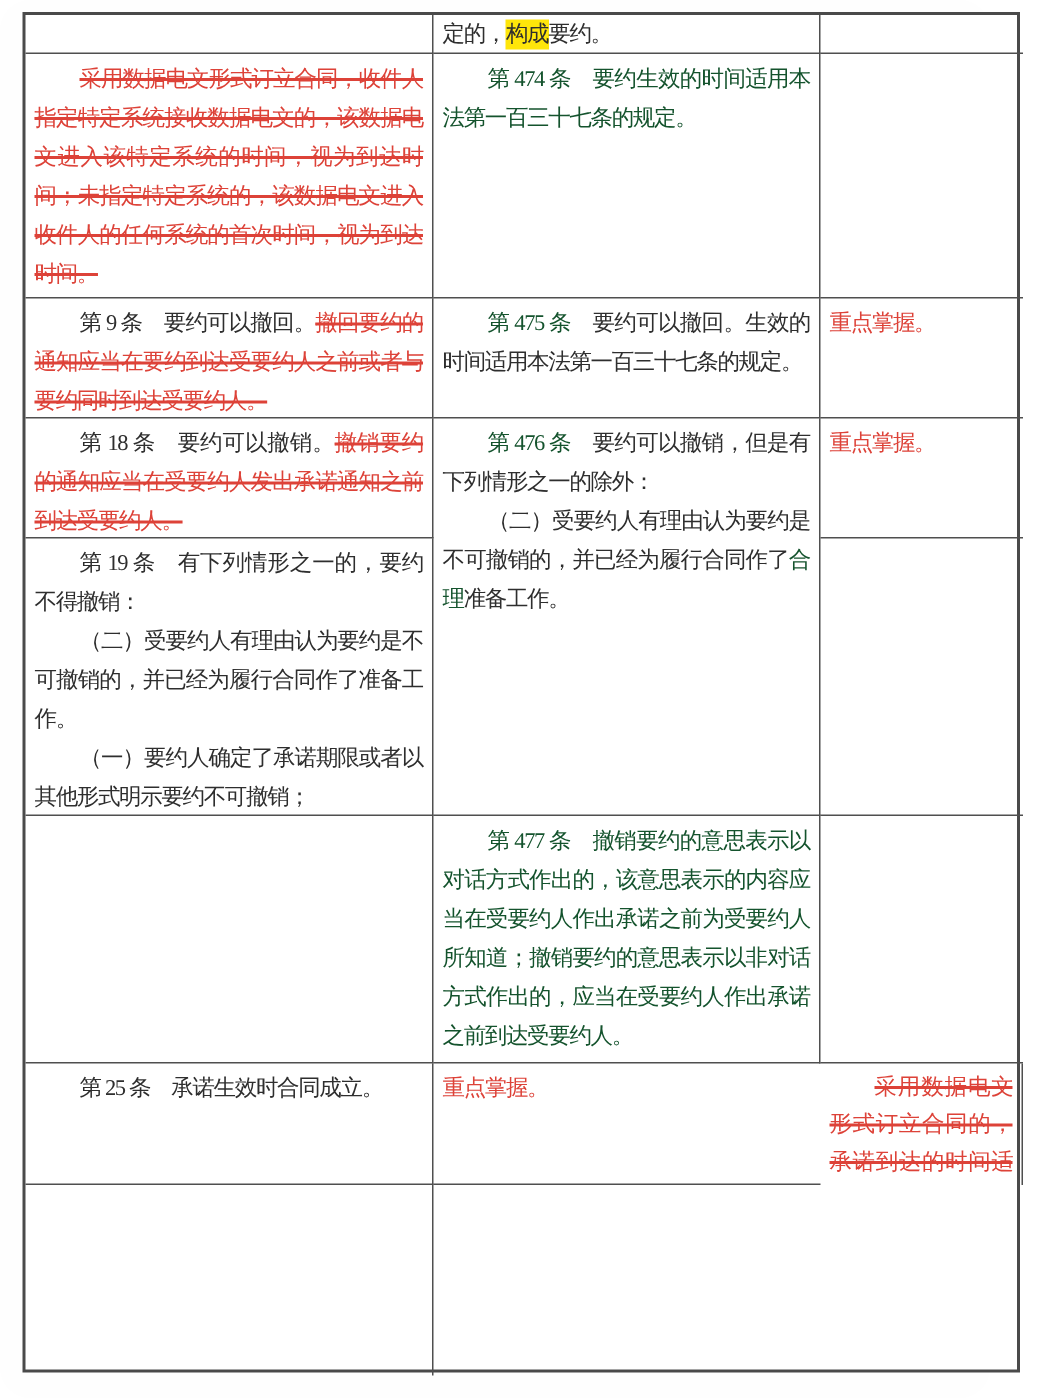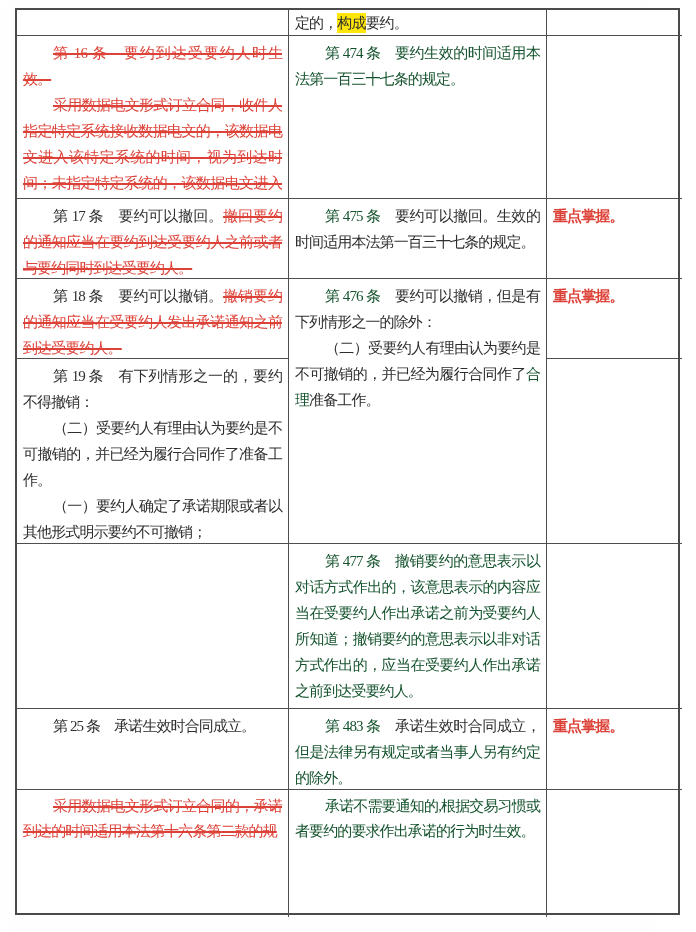--- a/index.html
+++ b/index.html
@@ -61,46 +61,44 @@
     color: #2e2e2e;
     background: #ffe60a;
     padding: 2px 0;
   }
   .note-text {
     margin: 0;
     font-size: 15px;
     line-height: 26px;
     letter-spacing: -0.9px;
     color: #dd4238;
-    font-weight: bold;
   }
 </style>
 </head>
 <body>
 
 <div class="page">
   <div class="cmp-table">
 
     <div class="cell first-row"></div>
     <div class="cell first-row">
         <p class="para noindent"><span class="run-k">定的，</span><span class="run-khl">构成</span><span class="run-k">要约。</span></p>
       </div>
     <div class="cell first-row last-col"></div>
 
     <div class="cell">
-        <p class="para"><span class="run-rs">第 16 条　要约到达受要约人时生效。</span></p>
         <p class="para"><span class="run-rs">采用数据电文形式订立合同，收件人指定特定系统接收数据电文的，该数据电文进入该特定系统的时间，视为到达时间；未指定特定系统的，该数据电文进入收件人的任何系统的首次时间，视为到达时间。</span></p>
       </div>
     <div class="cell">
         <p class="para"><span class="run-r">第 474 条　要约生效的时间适用本法第一百三十七条的规定。</span></p>
       </div>
     <div class="cell last-col"></div>
 
     <div class="cell">
-        <p class="para"><span class="run-k">第 17 条　要约可以撤回。</span><span class="run-rs">撤回要约的通知应当在要约到达受要约人之前或者与要约同时到达受要约人。</span></p>
+        <p class="para"><span class="run-k">第 9 条　要约可以撤回。</span><span class="run-rs">撤回要约的通知应当在要约到达受要约人之前或者与要约同时到达受要约人。</span></p>
       </div>
     <div class="cell">
         <p class="para"><span class="run-r">第 475 条</span><span class="run-k">　要约可以撤回。生效的时间适用本法第一百三十七条的规定。</span></p>
       </div>
     <div class="cell last-col">
       <p class="note-text">重点掌握。</p>
     </div>
 
     <div class="cell">
         <p class="para"><span class="run-k">第 18 条　要约可以撤销。</span><span class="run-rs">撤销要约的通知应当在受要约人发出承诺通知之前到达受要约人。</span></p>
@@ -122,29 +120,25 @@
 
     <div class="cell"></div>
     <div class="cell">
         <p class="para"><span class="run-r">第 477 条　撤销要约的意思表示以对话方式作出的，该意思表示的内容应当在受要约人作出承诺之前为受要约人所知道；撤销要约的意思表示以非对话方式作出的，应当在受要约人作出承诺之前到达受要约人。</span></p>
       </div>
     <div class="cell last-col"></div>
 
     <div class="cell">
         <p class="para"><span class="run-k">第 25 条　承诺生效时合同成立。</span></p>
       </div>
-    <div class="cell">
-        <p class="para"><span class="run-r">第 483 条</span><span class="run-k">　承诺生效时合同成立，</span><span class="run-r">但是法律另有规定或者当事人另有约定的除外。</span></p>
-      </div>
     <div class="cell last-col">
       <p class="note-text">重点掌握。</p>
     </div>
 
     <div class="cell last-row tight">
         <p class="para"><span class="run-rs">采用数据电文形式订立合同的，承诺到达的时间适用本法第十六条第二款的规</span></p>
       </div>
     <div class="cell last-row tight">
-        <p class="para"><span class="run-r">承诺不需要通知的,根据交易习惯或者要约的要求作出承诺的行为时生效。</span></p>
       </div>
     <div class="cell last-col last-row"></div>
 
   </div>
 </div>
 
 </body></html>

